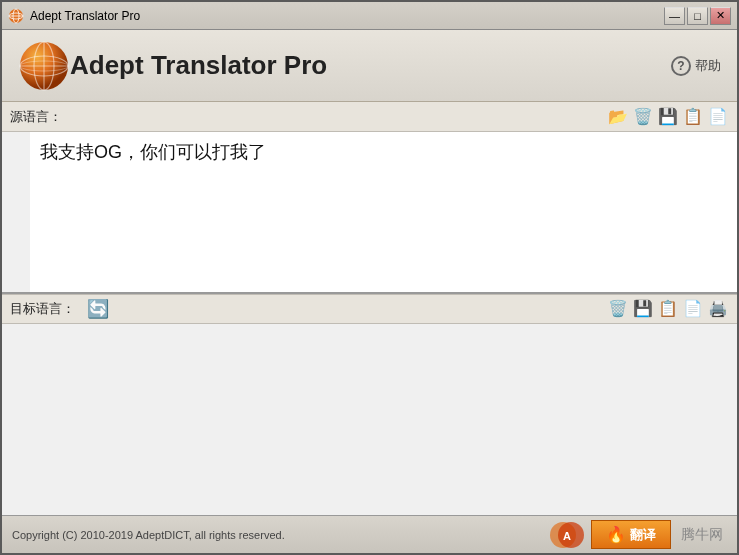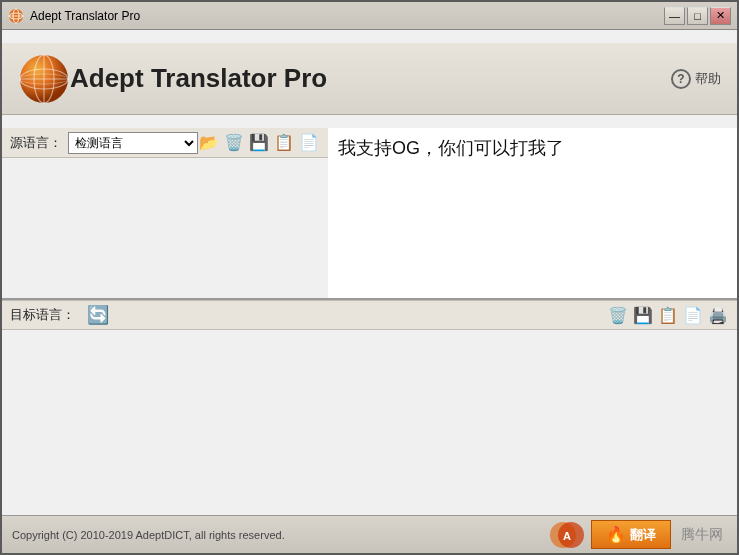--- a/index.html
+++ b/index.html
@@ -12,21 +12,20 @@
       overflow: hidden;
     }
 
     .window {
       width: 739px;
       height: 555px;
       border: 2px solid #5a5a5a;
       background: #f0f0f0;
       display: flex;
       flex-direction: column;
-      gap: 13px;
     }
 
     
     .title-bar {
       background: linear-gradient(to bottom, #d4d0c8, #c8c4bc);
       height: 28px;
       display: flex;
       align-items: center;
       padding: 0 6px;
       border-bottom: 1px solid #888;
@@ -114,21 +113,21 @@
       flex: 1;
       display: flex;
       flex-direction: column;
       background: #f0f0f0;
       overflow: hidden;
     }
 
     
     .source-panel {
       display: flex;
-      flex-direction: row;
+      flex-direction: column;
       flex: 1;
       border-bottom: 2px solid #999;
     }
 
     .panel-toolbar {
       display: flex;
       align-items: center;
       padding: 4px 8px;
       background: #e8e4dc;
       border-bottom: 1px solid #c0bcb4;
@@ -166,20 +165,21 @@
       align-items: center;
       justify-content: center;
       cursor: pointer;
       font-size: 16px;
     }
 
     .text-area-wrapper {
       flex: 1;
       position: relative;
       overflow: hidden;
+      padding-left: 28px;
     }
 
     .text-area {
       width: 100%;
       height: 100%;
       border: none;
       resize: none;
       font-size: 18px;
       padding: 8px 10px;
       background: white;
@@ -318,26 +318,20 @@
       <div class="help-circle">?</div>
       <span>帮助</span>
     </div>
   </div>
 
   <div class="main-content">
 
     <div class="source-panel">
       <div class="panel-toolbar">
         <span class="lang-label">源语言：</span>
-        <select class="lang-select">
-          <option>检测语言</option>
-          <option>中文</option>
-          <option>英语</option>
-          <option>日语</option>
-        </select>
         <div class="toolbar-icons">
           <span class="toolbar-icon">📂</span>
           <span class="toolbar-icon">🗑️</span>
           <span class="toolbar-icon">💾</span>
           <span class="toolbar-icon">📋</span>
           <span class="toolbar-icon">📄</span>
         </div>
       </div>
       <div class="text-area-wrapper">
         <textarea class="text-area" style="">我支持OG，你们可以打我了</textarea>

